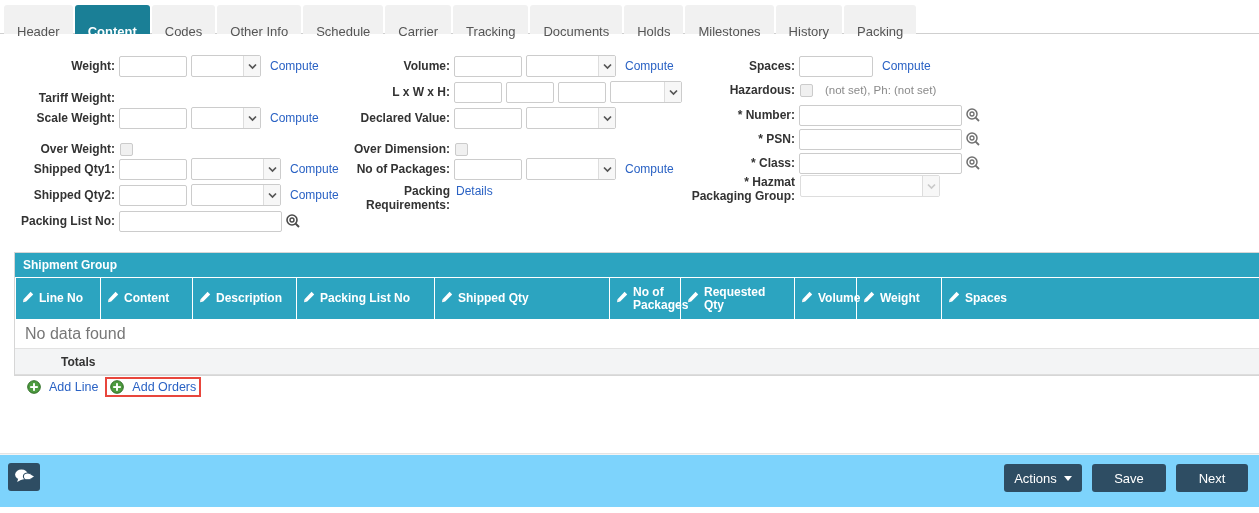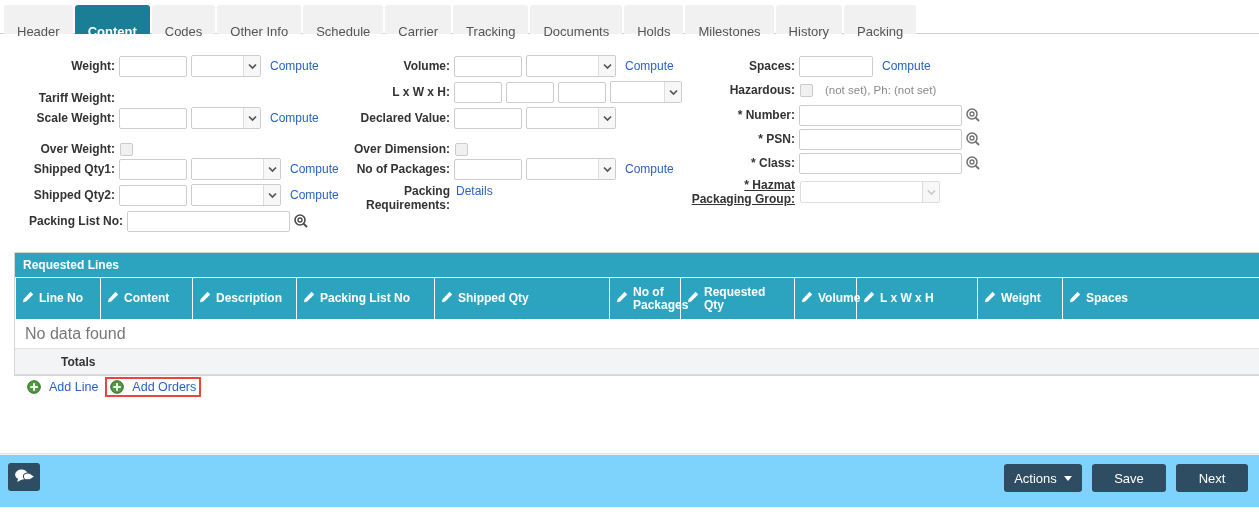--- a/index.html
+++ b/index.html
@@ -229,21 +229,21 @@
         <div class="fsel" style="width:90px; margin-left:4px;">
           <span class="chev">
               <svg width="9" height="7" viewBox="0 0 9 7">
                 <polyline points="1,1.5 4.5,5 8,1.5" fill="none" stroke="#555" stroke-width="1.7"></polyline>
               </svg>
             </span>
         </div>
         <span class="link" style="margin-left:9px;">Compute</span>
       </div>
 
-      <div class="frow" style="left:8px; top:175px;">
+      <div class="frow" style="left:0; top:175px;">
         <span class="flabel" style="width:115px;">Packing List No:</span>
         <input class="ftxt" style="width: 163px; margin-left: 4px;" value="">
         <span class="lookup" style="margin-left:3px;">
           <svg width="16" height="16" viewBox="0 0 16 16">
               <circle cx="7" cy="7" r="5" fill="none" stroke="#4a4a4a" stroke-width="1.6"></circle>
               <circle cx="7" cy="7" r="2" fill="none" stroke="#4a4a4a" stroke-width="1.4"></circle>
               <line x1="10.6" y1="10.6" x2="14" y2="14" stroke="#4a4a4a" stroke-width="2"></line>
             </svg>
         </span>
       </div>
@@ -360,38 +360,38 @@
         <input class="ftxt" style="width: 163px; margin-left: 4px;" value="">
         <span class="lookup" style="margin-left:3px;">
           <svg width="16" height="16" viewBox="0 0 16 16">
               <circle cx="7" cy="7" r="5" fill="none" stroke="#707070" stroke-width="1.5"></circle>
               <circle cx="7" cy="7" r="2" fill="none" stroke="#707070" stroke-width="1.3"></circle>
               <line x1="10.6" y1="10.6" x2="14" y2="14" stroke="#707070" stroke-width="1.8"></line>
             </svg>
         </span>
       </div>
 
-      <div class="frow" style="left:0; top:141px; height:34px; align-items:center;text-decoration:underline;">
+      <div class="frow" style="left:0; top:141px; height:34px; align-items:flex-start;">
         <span class="flabel two" style="width:105px; display:block;">
           <span style="display:block;">* Hazmat</span>
           <span style="display:block;">Packaging Group:</span>
         </span>
         <div class="fsel disabled" style="width:140px; margin-left:5px;">
           <span class="chev">
               <svg width="9" height="7" viewBox="0 0 9 7">
                 <polyline points="1,1.5 4.5,5 8,1.5" fill="none" stroke="#c9c9c9" stroke-width="1.7"></polyline>
               </svg>
             </span>
         </div>
       </div>
     </div>
   </div>
 
   <div class="panel">
-    <div class="panel-title">Requested Lines</div>
+    <div class="panel-title">Shipment Group</div>
     <div class="grid-head" id="grid-head">
         <div class="gh" style="width: 85px; flex: 0 0 85px;">
           <span class="pencil"><svg width="12" height="12" viewBox="0 0 12 12">
               <path d="M8.6 0.8 L11.2 3.4 L4.2 10.4 L1.0 11.2 L1.8 8.0 Z" fill="#ffffff"></path>
               <path d="M1.0 11.2 L1.8 8.0 L3.0 9.2 Z" fill="#e6e6e6"></path>
             </svg></span>
           <span>Line No</span>
         </div>
         <div class="gh" style="width: 92px; flex: 0 0 92px;">
           <span class="pencil"><svg width="12" height="12" viewBox="0 0 12 12">
@@ -434,27 +434,20 @@
               <path d="M1.0 11.2 L1.8 8.0 L3.0 9.2 Z" fill="#e6e6e6"></path>
             </svg></span>
           <span>Requested Qty</span>
         </div>
         <div class="gh" style="width: 62px; flex: 0 0 62px;">
           <span class="pencil"><svg width="12" height="12" viewBox="0 0 12 12">
               <path d="M8.6 0.8 L11.2 3.4 L4.2 10.4 L1.0 11.2 L1.8 8.0 Z" fill="#ffffff"></path>
               <path d="M1.0 11.2 L1.8 8.0 L3.0 9.2 Z" fill="#e6e6e6"></path>
             </svg></span>
           <span>Volume</span>
-        </div>
-        <div class="gh" style="width: 121px; flex: 0 0 121px;">
-          <span class="pencil"><svg width="12" height="12" viewBox="0 0 12 12">
-              <path d="M8.6 0.8 L11.2 3.4 L4.2 10.4 L1.0 11.2 L1.8 8.0 Z" fill="#ffffff"></path>
-              <path d="M1.0 11.2 L1.8 8.0 L3.0 9.2 Z" fill="#e6e6e6"></path>
-            </svg></span>
-          <span>L x W x H</span>
         </div>
         <div class="gh" style="width: 85px; flex: 0 0 85px;">
           <span class="pencil"><svg width="12" height="12" viewBox="0 0 12 12">
               <path d="M8.6 0.8 L11.2 3.4 L4.2 10.4 L1.0 11.2 L1.8 8.0 Z" fill="#ffffff"></path>
               <path d="M1.0 11.2 L1.8 8.0 L3.0 9.2 Z" fill="#e6e6e6"></path>
             </svg></span>
           <span>Weight</span>
         </div>
         <div class="gh" style="width: 64px; flex: 0 0 64px;">
           <span class="pencil"><svg width="12" height="12" viewBox="0 0 12 12">

